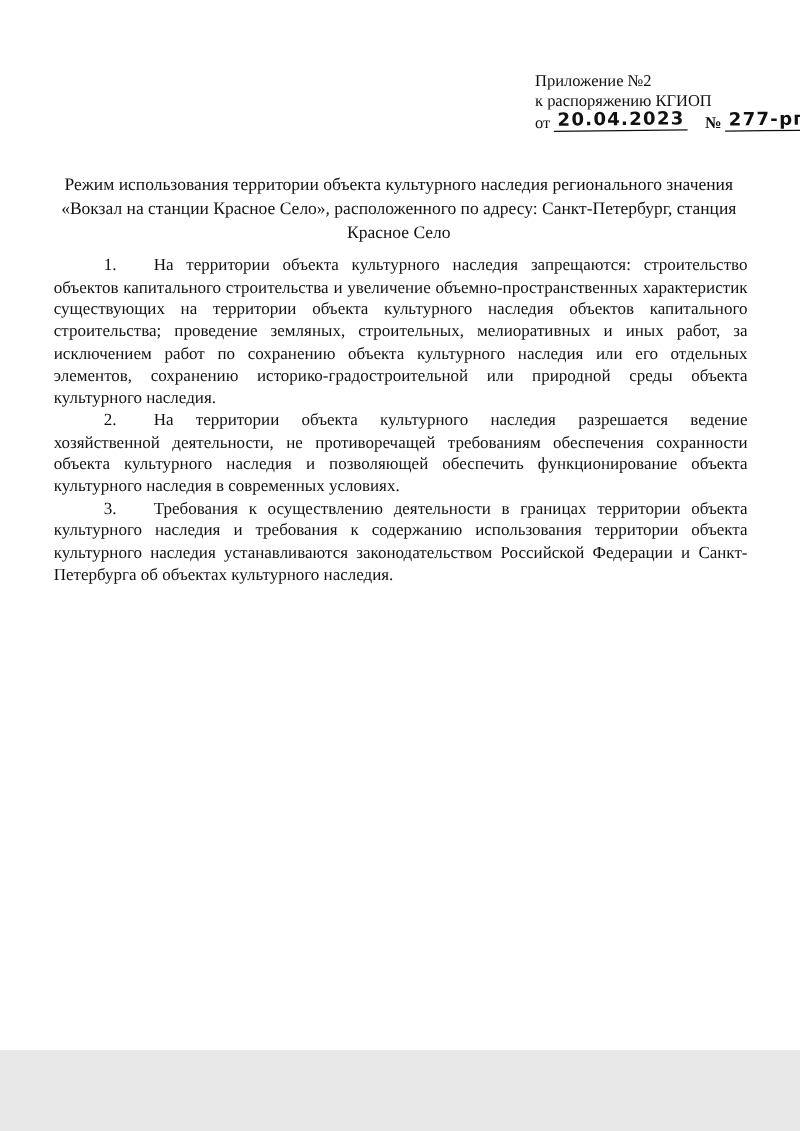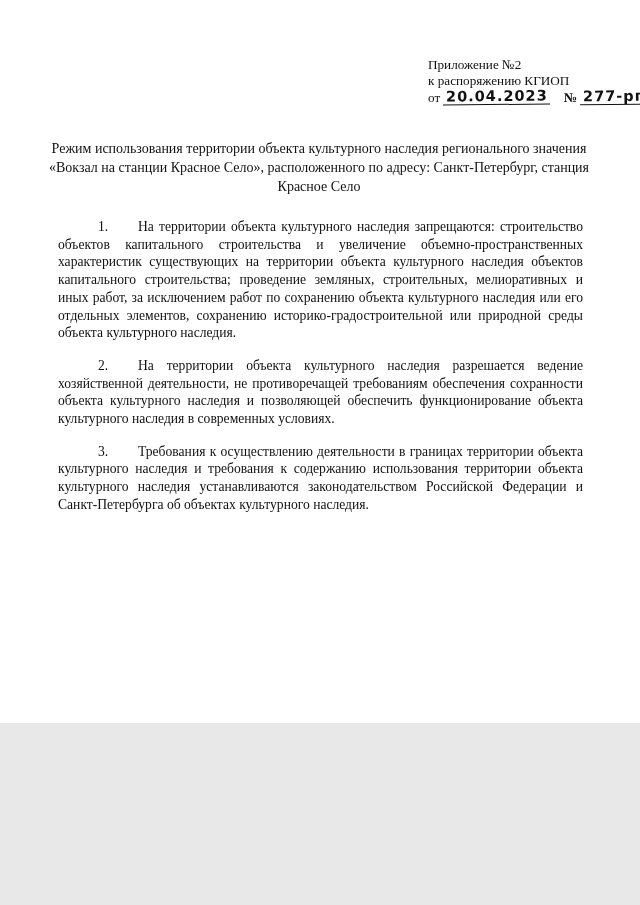--- a/index.html
+++ b/index.html
@@ -3,21 +3,21 @@
 <meta charset="utf-8">
 <style>
   html, body {
     margin: 0;
     padding: 0;
     background: #e8e8e8;
   }
   .page {
     position: relative;
     width: 640px;
-    height: 723px;
+    height: 840px;
     margin: 0 auto;
     background: #ffffff;
     font-family: "Liberation Serif", serif;
     color: #111111;
     overflow: hidden;
   }
   
   .annex-header {
     position: absolute;
     top: 57px;
@@ -61,21 +61,21 @@
   
   .doc-body {
     position: absolute;
     top: 203px;
     left: 43px;
     width: 555px;
     font-size: 13.6px;
     line-height: 17.7px;
   }
   p.body-para {
-    margin: 15px;
+    margin: 0;
     text-align: justify;
     text-indent: 40px;
   }
   span.para-num {
     display: inline-block;
     min-width: 40px;
     text-indent: 0;
   }
 </style>
 </head>

